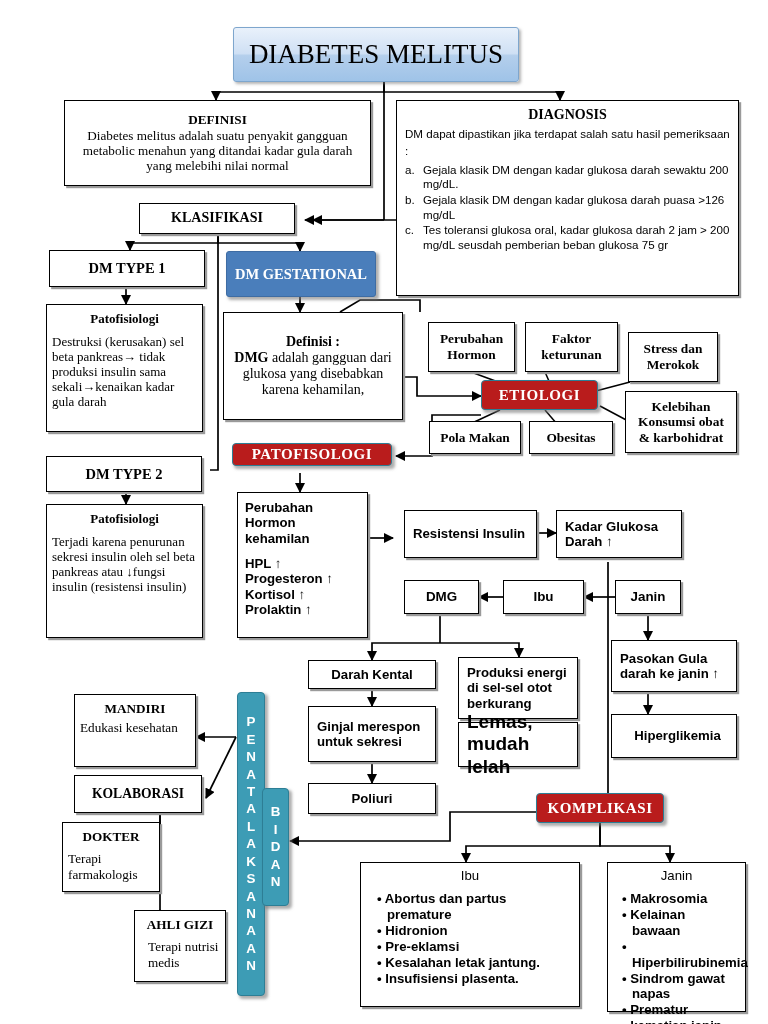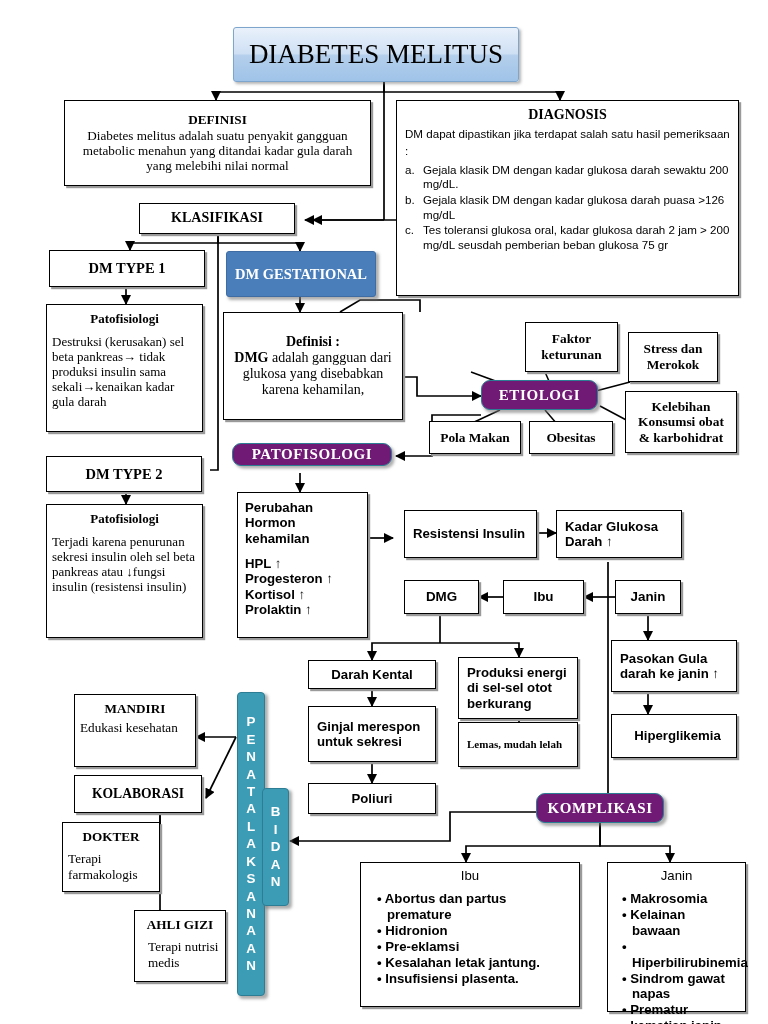--- a/index.html
+++ b/index.html
@@ -57,23 +57,23 @@
     border-radius: 3px;
     background: linear-gradient(to bottom, #e9f1fb 0%, #cfe0f4 48%, #b4cfec 52%, #9fc3e8 100%);
     box-shadow: 2px 2px 3px rgba(120,120,120,.55);
     display: flex; align-items: center; justify-content: center;
     color: #000;
   }
   .teal {
     position: absolute;
     z-index: 2;
     box-sizing: border-box;
-    background: #701a75;
+    background: #b91c1c;
     border: 1px solid #2d7e95;
-    border-radius: 9px;
+    border-radius: 4px;
     box-shadow: 2.5px 2.5px 3px rgba(120,120,120,.6);
     color: #ffffff;
     font-weight: bold;
     display: flex; align-items: center; justify-content: center;
     text-align: left;
     letter-spacing: .6px;
   }
   .bluebox {
     position: absolute;
     z-index: 2;
@@ -261,20 +261,23 @@
     <div class="bdy">Destruksi (kerusakan) sel beta pankreas→ tidak produksi insulin sama sekali→kenaikan kadar gula darah</div>
   </div>
 
   <div class="node serif" style="left:223px; top:312px; width:180px; height:108px; font-size:14px;">
     <div class="ttl">Definisi :</div>
     <div class="bdy">
       <b>DMG</b><span> adalah gangguan dari glukosa yang disebabkan karena kehamilan,</span>
     </div>
   </div>
 
+  <div class="node serif" style="left:428px; top:322px; width:87px; height:50px; font-size:13.4px;">
+    <div class="ttl">Perubahan Hormon</div>
+  </div>
   <div class="node serif" style="left:525px; top:322px; width:93px; height:50px; font-size:13.4px;">
     <div class="ttl">Faktor keturunan</div>
   </div>
   <div class="node serif" style="left:628px; top:332px; width:90px; height:50px; font-size:13.4px;">
     <div class="ttl">Stress dan Merokok</div>
   </div>
   <div class="teal serif" style="left:481px; top:380px; width:117px; height:30px; font-size:15px;">
     <span>ETIOLOGI</span>
   </div>
   <div class="node serif" style="left:429px; top:421px; width:92px; height:33px; font-size:13.4px;">
@@ -325,21 +328,21 @@
   <div class="node sans" style="left:503px; top:580px; width:81px; height:34px; font-size:13.4px;">
     <div class="ttl">Ibu</div>
   </div>
   <div class="node sans" style="left:615px; top:580px; width:66px; height:34px; font-size:13.4px;">
     <div class="ttl">Janin</div>
   </div>
 
   <div class="node sans left" style="left:458px; top:657px; width:120px; height:62px; font-size:13.2px; font-weight:bold; padding-left:8px;">
     <div>Produksi energi di sel-sel otot berkurang</div>
   </div>
-  <div class="node sans left" style="left:458px; top:722px; width:120px; height:45px; font-size:11px; font-weight:bold; padding-left:8px;font-family:Liberation Serif, serif;">
+  <div class="node sans left" style="left:458px; top:722px; width:120px; height:45px; font-size:19px; font-weight:bold; padding-left:8px;">
     <div>Lemas, mudah lelah</div>
   </div>
 
   <div class="node sans left" style="left:611px; top:640px; width:126px; height:52px; font-size:13.2px; font-weight:bold; padding-left:8px;">
     <div>Pasokan Gula darah ke janin ↑</div>
   </div>
   <div class="node sans" style="left:611px; top:714px; width:126px; height:44px; font-size:13.2px; font-weight:bold;padding-left:12px;">
     <div class="ttl">Hiperglikemia</div>
   </div>
 

